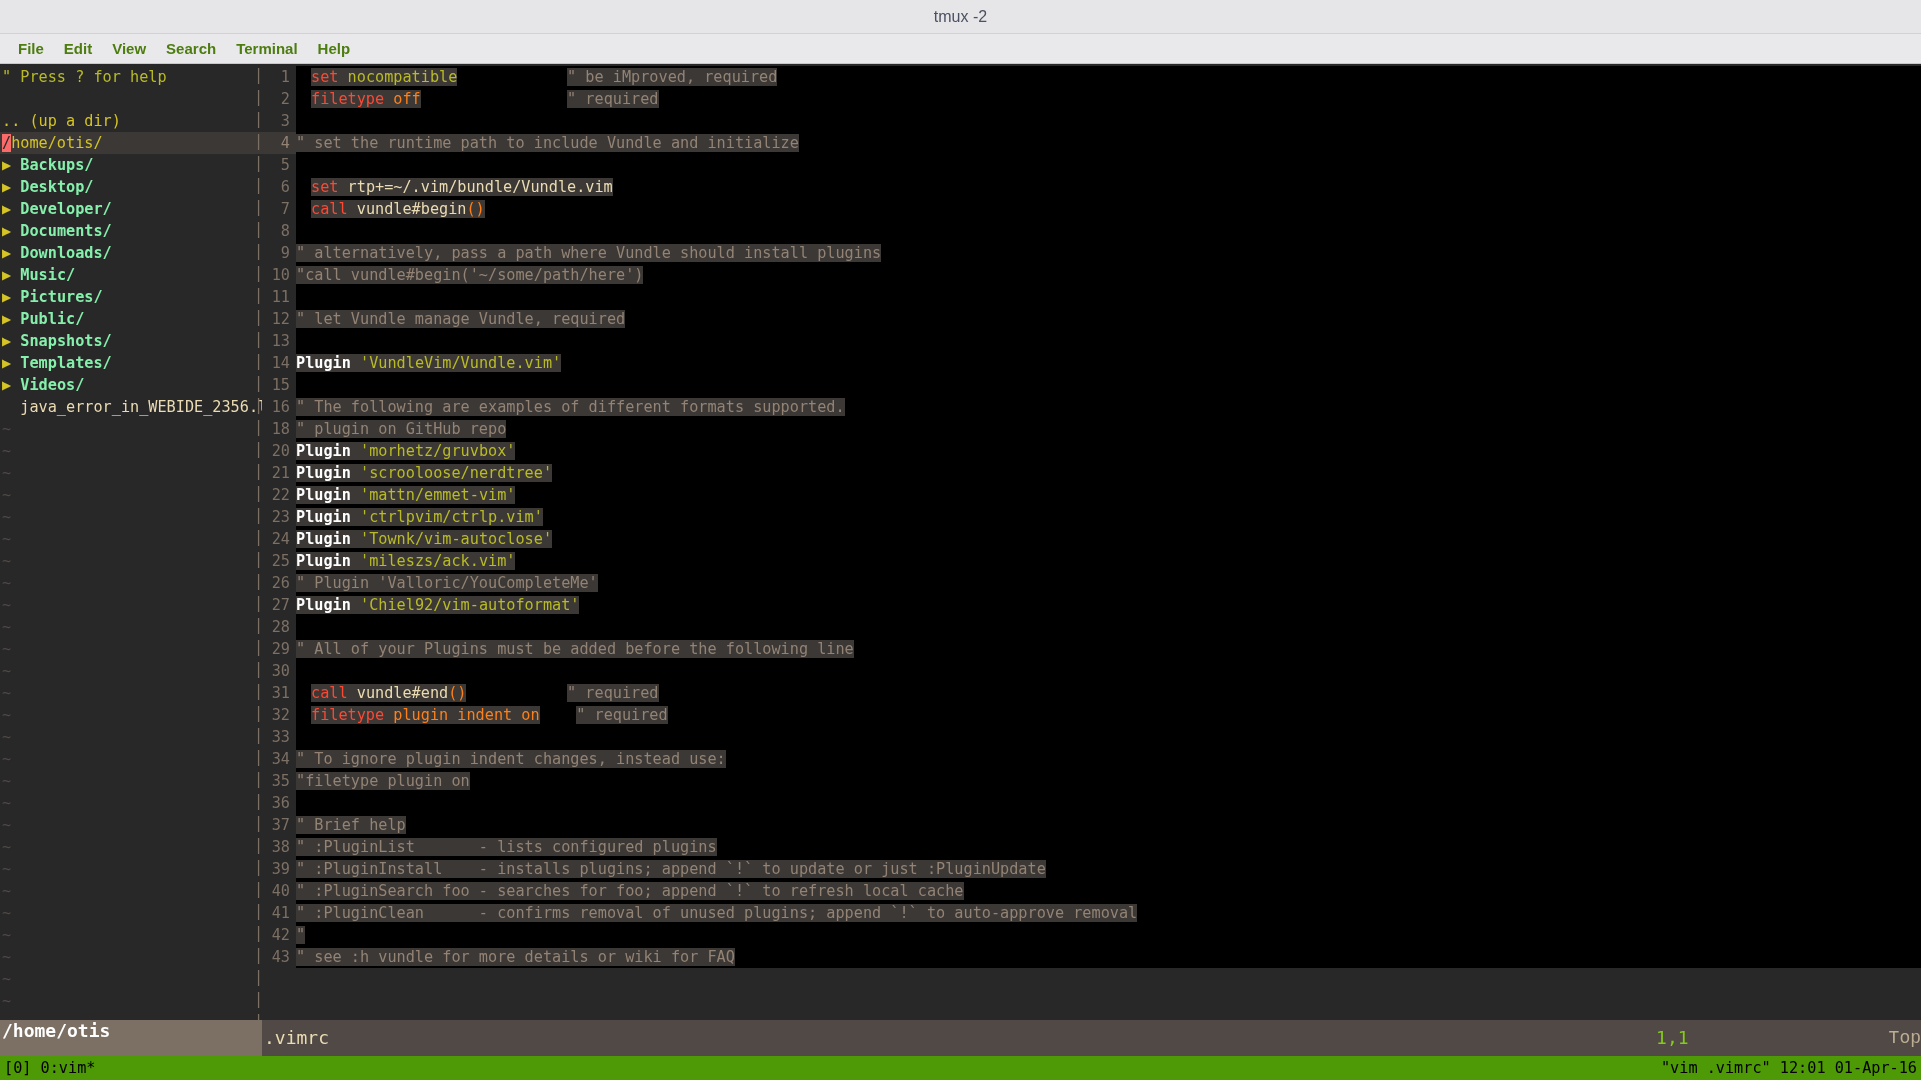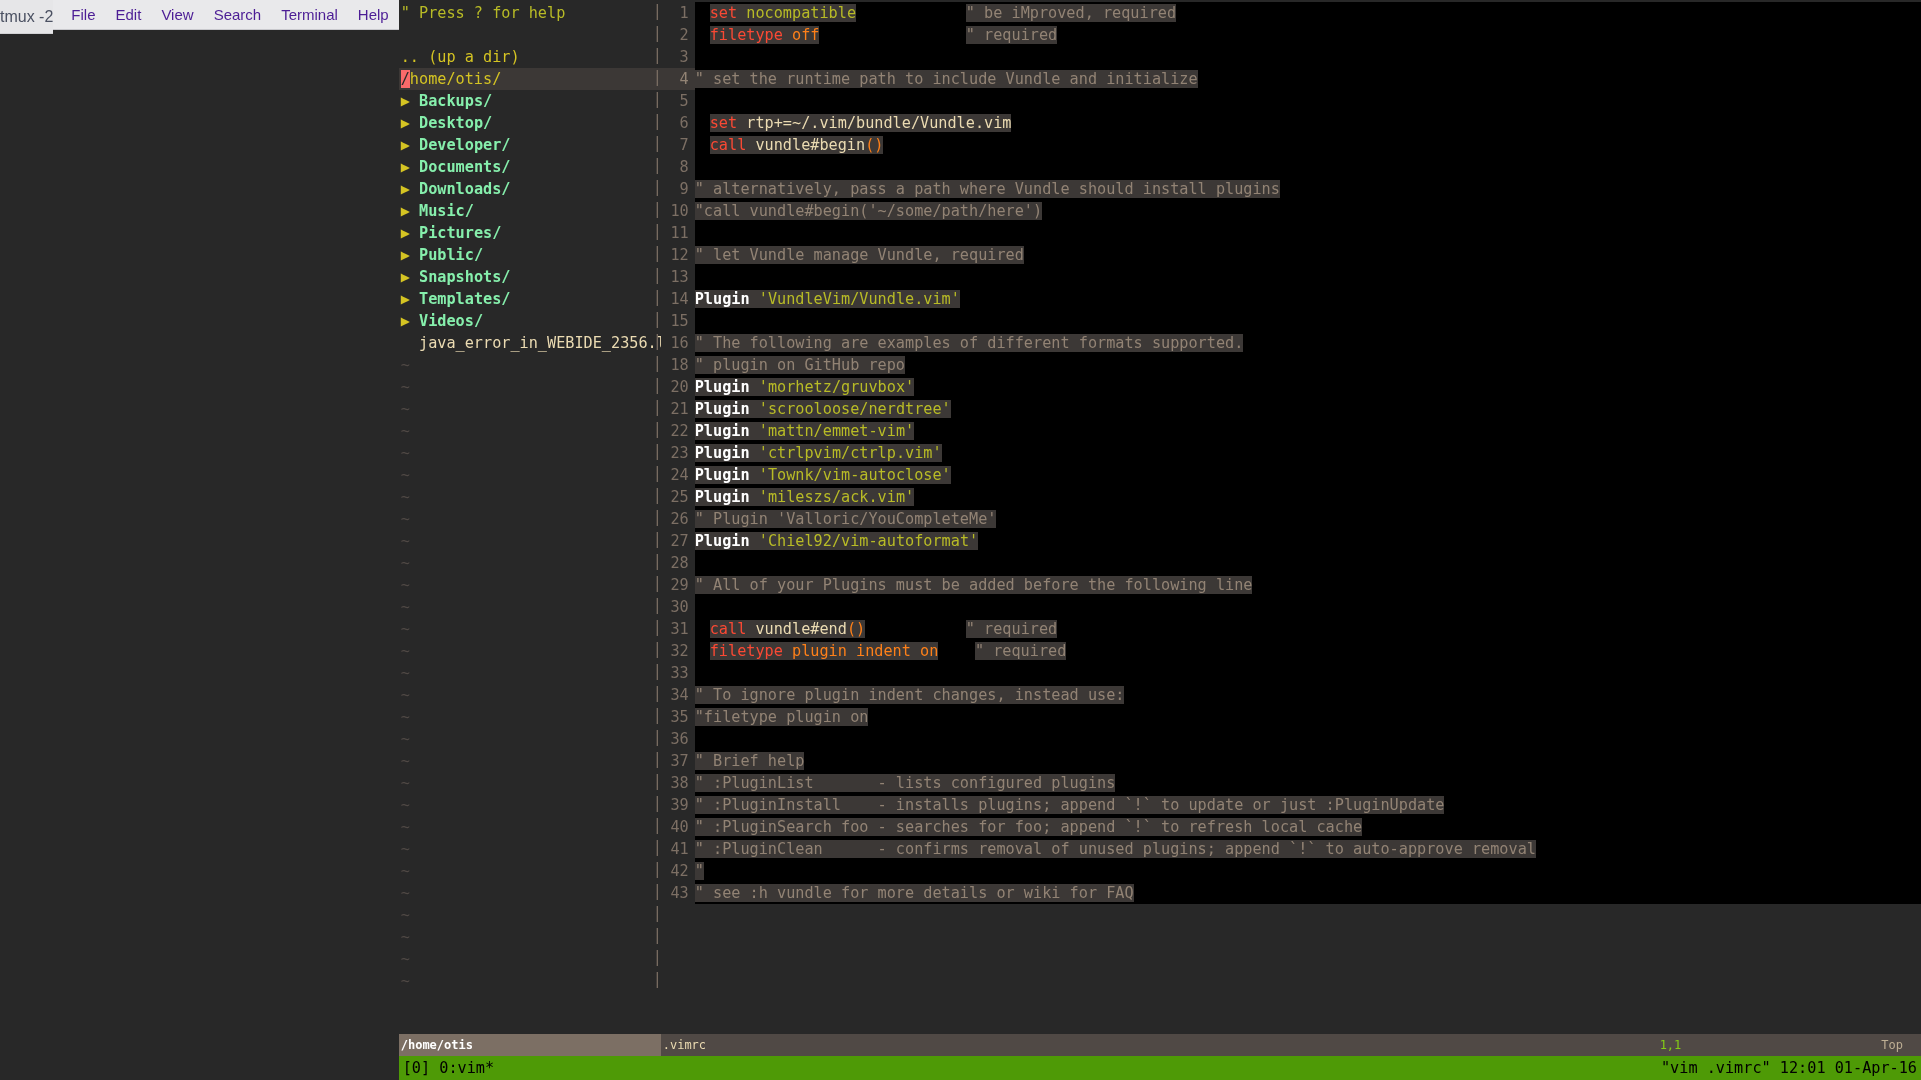--- a/index.html
+++ b/index.html
@@ -13,21 +13,21 @@
   }
   body {
     font-family: "DejaVu Sans Mono", monospace;
   }
 
   
   .window {
     width: 1921px;
     height: 1080px;
     display: flex;
-    flex-direction: row;
+    flex-direction: column;
     background: #282828;
   }
   .titlebar {
     height: 33px;
     background: #e6e6e8;
     border-bottom: 1px solid #d2d2d5;
     display: flex;
     align-items: center;
     justify-content: center;
     flex: 0 0 auto;
@@ -42,23 +42,24 @@
     background: #e9e9eb;
     border-bottom: 1px solid #c8c8cc;
     display: flex;
     align-items: center;
     padding-left: 8px;
     flex: 0 0 auto;
   }
   .menu-item {
     font-family: "Liberation Sans", sans-serif;
     font-size: 15px;
-    color: #4c1d95;
+    color: #4d7c0f;
     padding: 2px 10px;
     cursor: default;
+    font-weight: bold;
   }
 
   
   .term {
     flex: 1 1 auto;
     position: relative;
     background: #282828;
     overflow: hidden;
     font-size: 15.2px;
     line-height: 22px;
@@ -153,24 +154,24 @@
   .s-str  { color: #b8bb26; }
   .s-id   { color: #ebdbb2; }
   .s-paren{ color: #fe8019; }
   .s-plugin { color: #ffffff; font-weight: bold; }
 
   
   .statusline {
     position: absolute;
     left: 0; right: 0;
     bottom: 24px;
-    height: 22px;
-    line-height: 22px;
-    display: flex;
-    font-size: 12px;
+    height: 36px;
+    line-height: 22px;
+    display: flex;
+    font-size: 18px;
     white-space: pre;
   }
   .st-nerd {
     width: 262px;
     flex: 0 0 262px;
     background: #7c6f64;
     color: #ffffff;
     font-weight: bold;
     padding-left: 2px;
     box-sizing: border-box;
@@ -181,21 +182,21 @@
     color: #d5c4a1;
     display: flex;
     align-items: center;
     padding-left: 2px;
     box-sizing: border-box;
   }
   .st-fname { flex: 0 0 auto; color: #ebdbb2; }
   .st-spacer { flex: 1 1 auto; }
   .st-pos { flex: 0 0 auto; color: #84cc16; }
   .st-gap { flex: 0 0 200px; }
-  .st-top { flex: 0 0 auto; color: #bdae93; padding-right: 18px; }
+  .st-top { flex: 0 0 auto; color: #bdae93; padding-right: 0; font-family: Liberation Mono, monospace; }
 
   .cmdline {
     position: absolute;
     left: 0; right: 0;
     bottom: 24px;
     height: 22px;
     line-height: 22px;
     white-space: pre;
     color: #fb4934;
     background: transparent;

